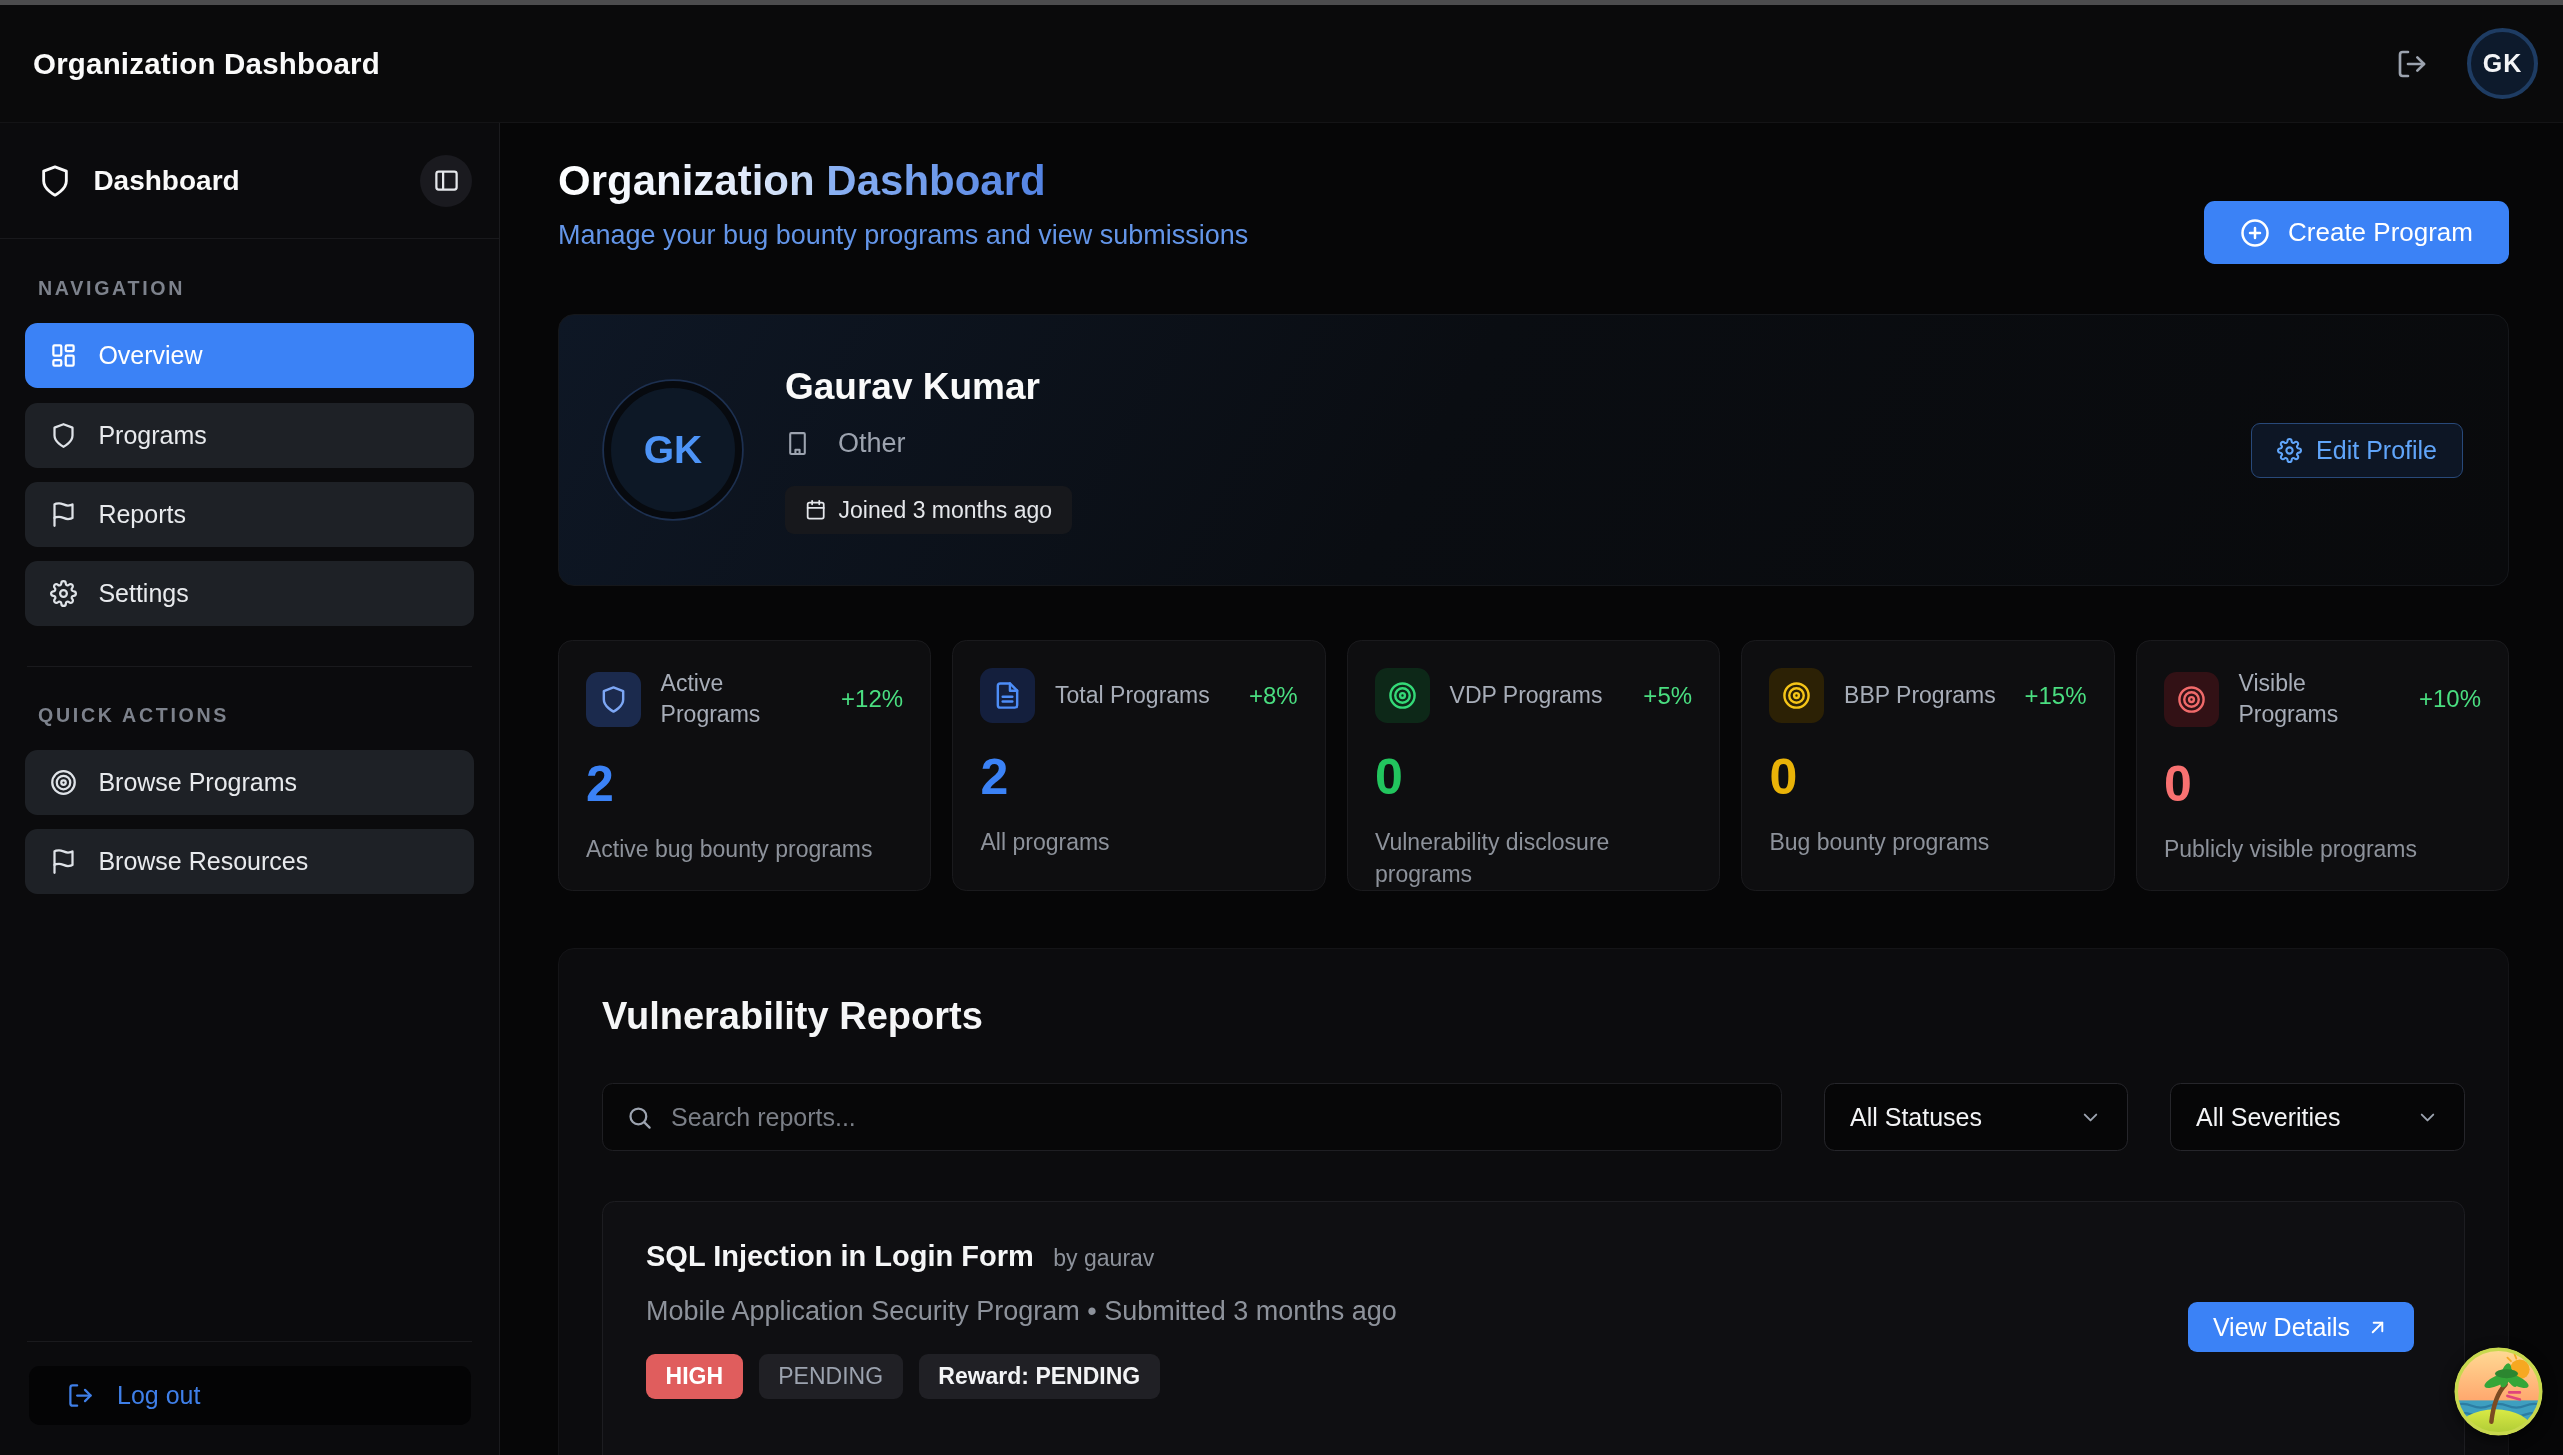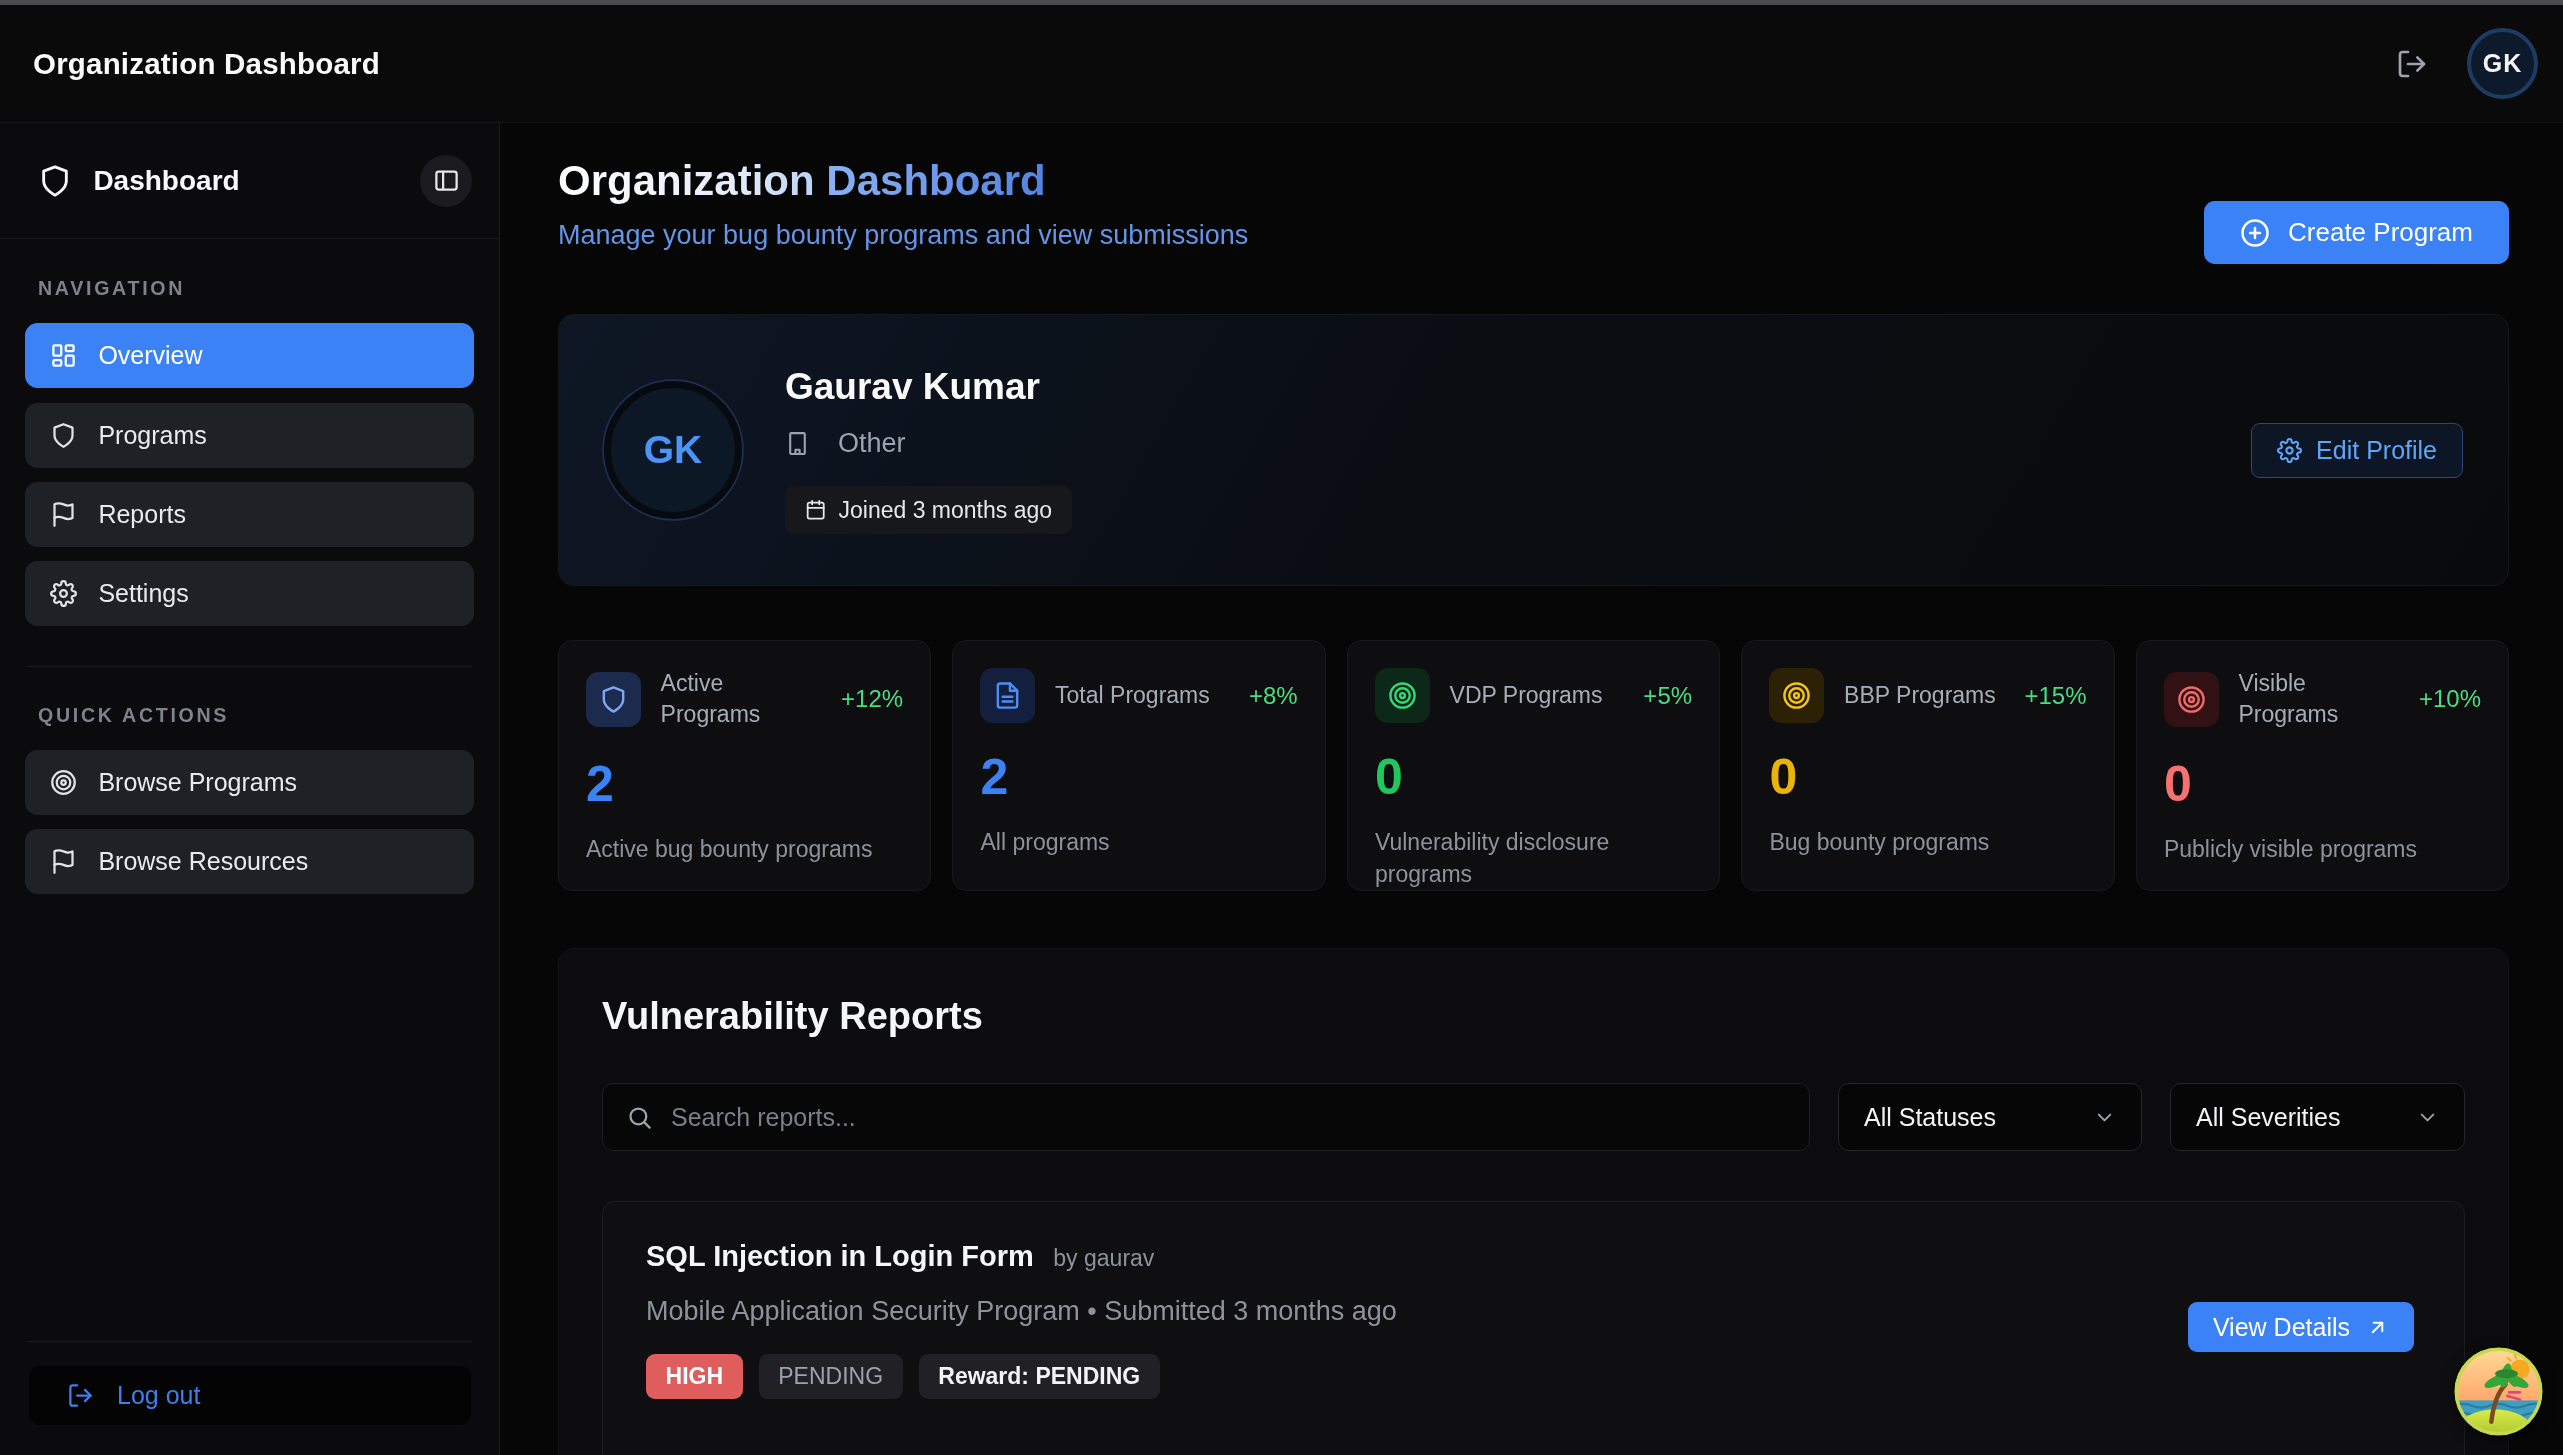--- a/index.html
+++ b/index.html
@@ -90,21 +90,21 @@
   .tile-red { background:#321115; }
   .stat-title { font-size:23px; color:#a7adb8; line-height:1.35; flex:1; }
   .stat-trend { font-size:24px; margin-left:auto; align-self:center; }
   .stat-value { margin-top:25px; font-size:50px; font-weight:bold; }
   .stat-caption { margin-top:19.6px; font-size:23px; color:#8d929b; line-height:1.4; }
 
   
   .reports { margin-top:57px; background:#0c0c0e; border:0.9px solid #141417;
     border-radius:16px 16px 0 0; padding:46px 43px; height:643px; }
   .reports-title { font-size:38px; font-weight:bold; color:#f5f6f7; }
-  .filter-row { margin-top:45px; display:flex; gap:28px; }
+  .filter-row { margin-top:45px; display:flex; gap:42px; }
   .search-box { flex:1; height:68px; background:#070708; border:0.9px solid #1f1f23;
     border-radius:10.7px; display:flex; align-items:center; padding:0 23px; gap:18px; }
   .search-box input { flex:1; background:transparent; border:none; outline:none;
     color:#e5e7eb; font-size:25px; font-family:inherit; }
   .search-box input::placeholder { color:#7b7f87; }
   .dropdown { height:68px; border:0.9px solid #26262b; background:#060607;
     border-radius:10.7px; display:flex; align-items:center; justify-content:space-between;
     padding:0 25px; font-size:25px; color:#f3f4f6; cursor:pointer; }
   .dd-status { width:304px; } .dd-severity { width:295px; }
   .report-card { margin-top:50px; background:#0f0f12; border:0.9px solid #1d1d21;

